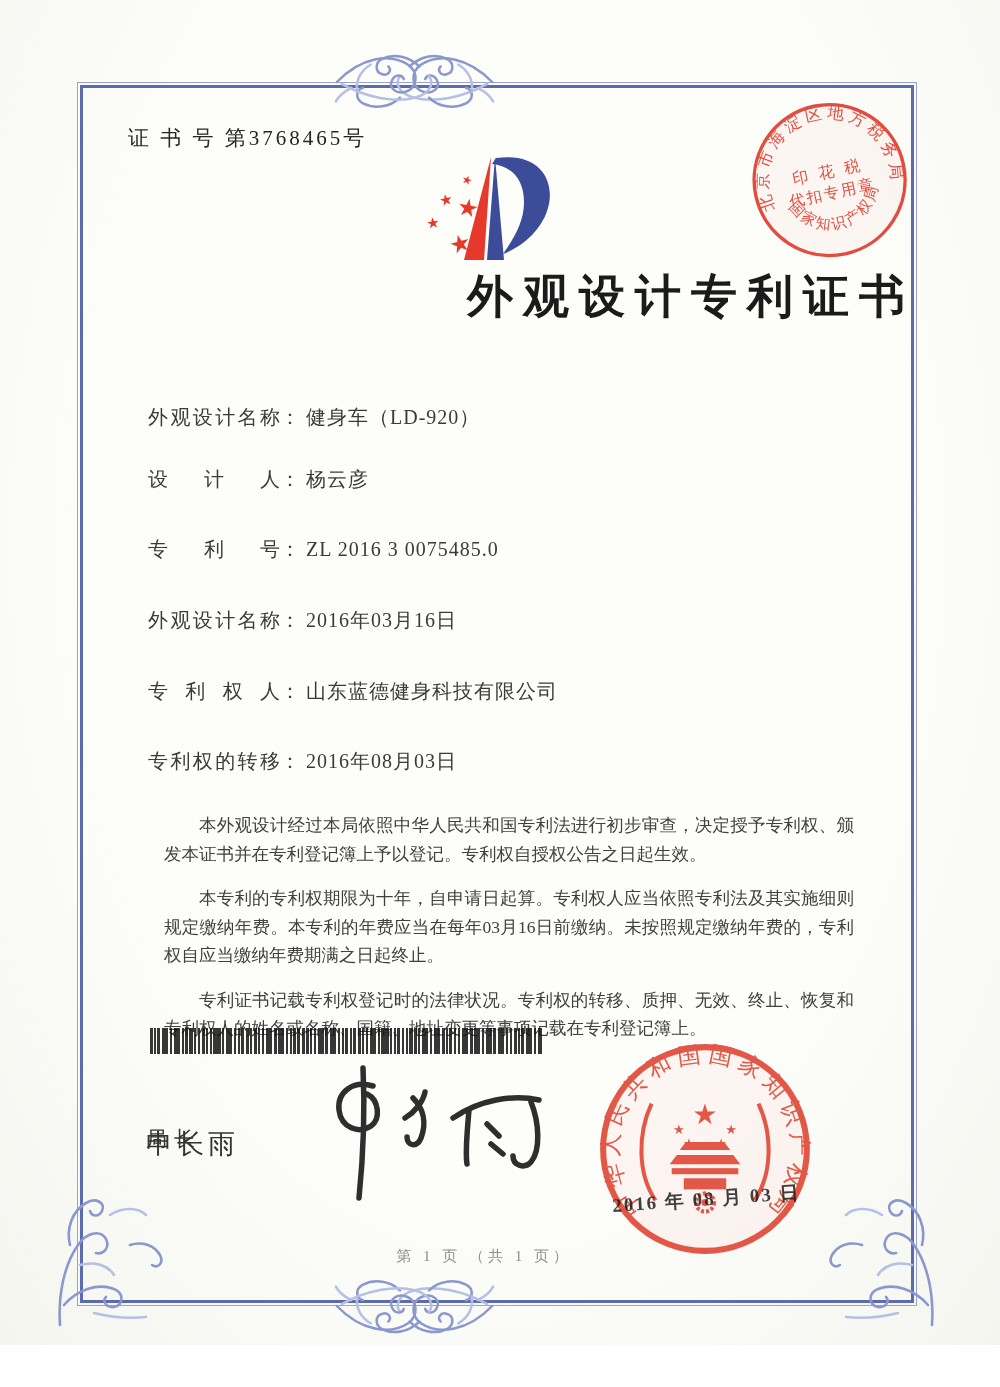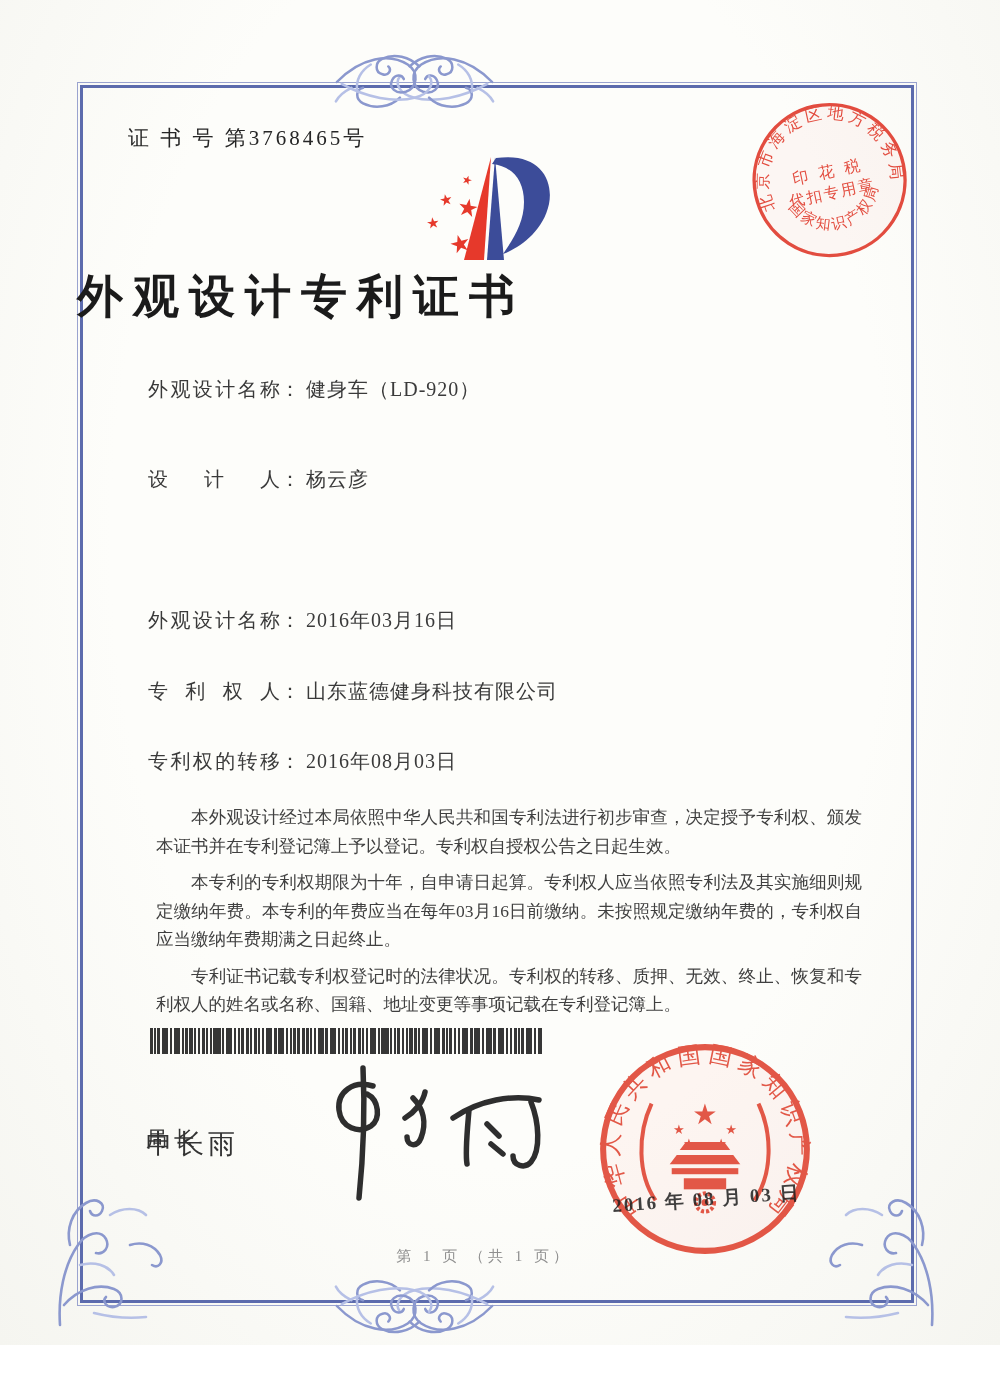--- a/index.html
+++ b/index.html
@@ -10,30 +10,30 @@
   }
   
   .frame-outer{position:absolute;left:77px;top:82px;width:838px;height:1222px;border:1px solid #9aa3cf;}
   .frame-inner{position:absolute;inset:2px;border:3px solid #5c6bad;}
   .ornament{position:absolute;pointer-events:none;}
   
   .cert-no{position:absolute;left:128px;top:124px;font-size:21px;letter-spacing:3px;color:#262626;}
   
   .logo{position:absolute;left:420px;top:150px;}
   
-  .title{position:absolute;left:77px;top:266px;width:838px;text-align:left;
+  .title{position:absolute;left:77px;top:266px;width:838px;text-align:right;
          font-size:46px;font-weight:bold;letter-spacing:10px;color:#1b1b1b;}
   
   .field-row{position:absolute;left:148px;font-size:20px;color:#3a3a3a;white-space:nowrap;}
   .field-label{display:inline-block;width:132px;text-align:justify;text-align-last:justify;vertical-align:top;}
   .field-colon{display:inline-block;margin-right:6px;}
   .field-value{letter-spacing:1px;}
   
   .body-text{position:absolute;left:148px;top:795px;width:722px;font-size:17.5px;color:#404040;text-align:justify;}
-  .body-text p{margin:8px;text-indent:2em;line-height:1.63;}
+  .body-text p{margin:16px;text-indent:2em;line-height:1.63;}
   
   .barcode{position:absolute;left:150px;top:1028px;width:392px;height:26px;opacity:.85;
     background-image:
       repeating-linear-gradient(90deg,#141414 0 2px,transparent 2px 4px),
       repeating-linear-gradient(90deg,#141414 0 1px,transparent 1px 7px),
       repeating-linear-gradient(90deg,#141414 0 3px,transparent 3px 13px);}
   
   .sig-title{position:absolute;left:146px;top:1100px;font-size:21px;letter-spacing:7px;color:#333;margin-top:25px;}
   .sig-name{position:absolute;left:146px;top:1126px;font-size:27px;letter-spacing:4px;color:#333;}
   .sig-draw{position:absolute;left:255px;top:1058px;}
@@ -126,25 +126,28 @@
         <text x="26" y="55" font-size="15" text-anchor="middle" transform="rotate(-12 26 50)">★</text>
         <text x="48" y="66" font-size="24" text-anchor="middle" transform="rotate(10 48 58)">★</text>
         <text x="13" y="78" font-size="15" text-anchor="middle" transform="rotate(-8 13 73)">★</text>
         <text x="40" y="102" font-size="24" text-anchor="middle" transform="rotate(-15 40 94)">★</text>
       </g>
     </svg>
   </div>
 
   <div class="title">外观设计专利证书</div>
 
-  <div class="field-row" style="top:376px">
+  <div class="field-row" style="top:404px">
     <span class="field-label">外观设计名称</span><span class="field-colon">：</span><span class="field-value">健身车（LD-920）</span>
   </div>
   <div class="field-row" style="top:466px">
     <span class="field-label">设计人</span><span class="field-colon">：</span><span class="field-value">杨云彦</span>
+  </div>
+  <div class="field-row" style="top:536px">
+    <span class="field-label">专利号</span><span class="field-colon">：</span><span class="field-value">ZL 2016 3 0075485.0</span>
   </div>
   <div class="field-row" style="top:607px">
     <span class="field-label">外观设计名称</span><span class="field-colon">：</span><span class="field-value">2016年03月16日</span>
   </div>
   <div class="field-row" style="top:678px">
     <span class="field-label">专利权人</span><span class="field-colon">：</span><span class="field-value">山东蓝德健身科技有限公司</span>
   </div>
   <div class="field-row" style="top:748px">
     <span class="field-label">专利权的转移</span><span class="field-colon">：</span><span class="field-value">2016年08月03日</span>
   </div>

